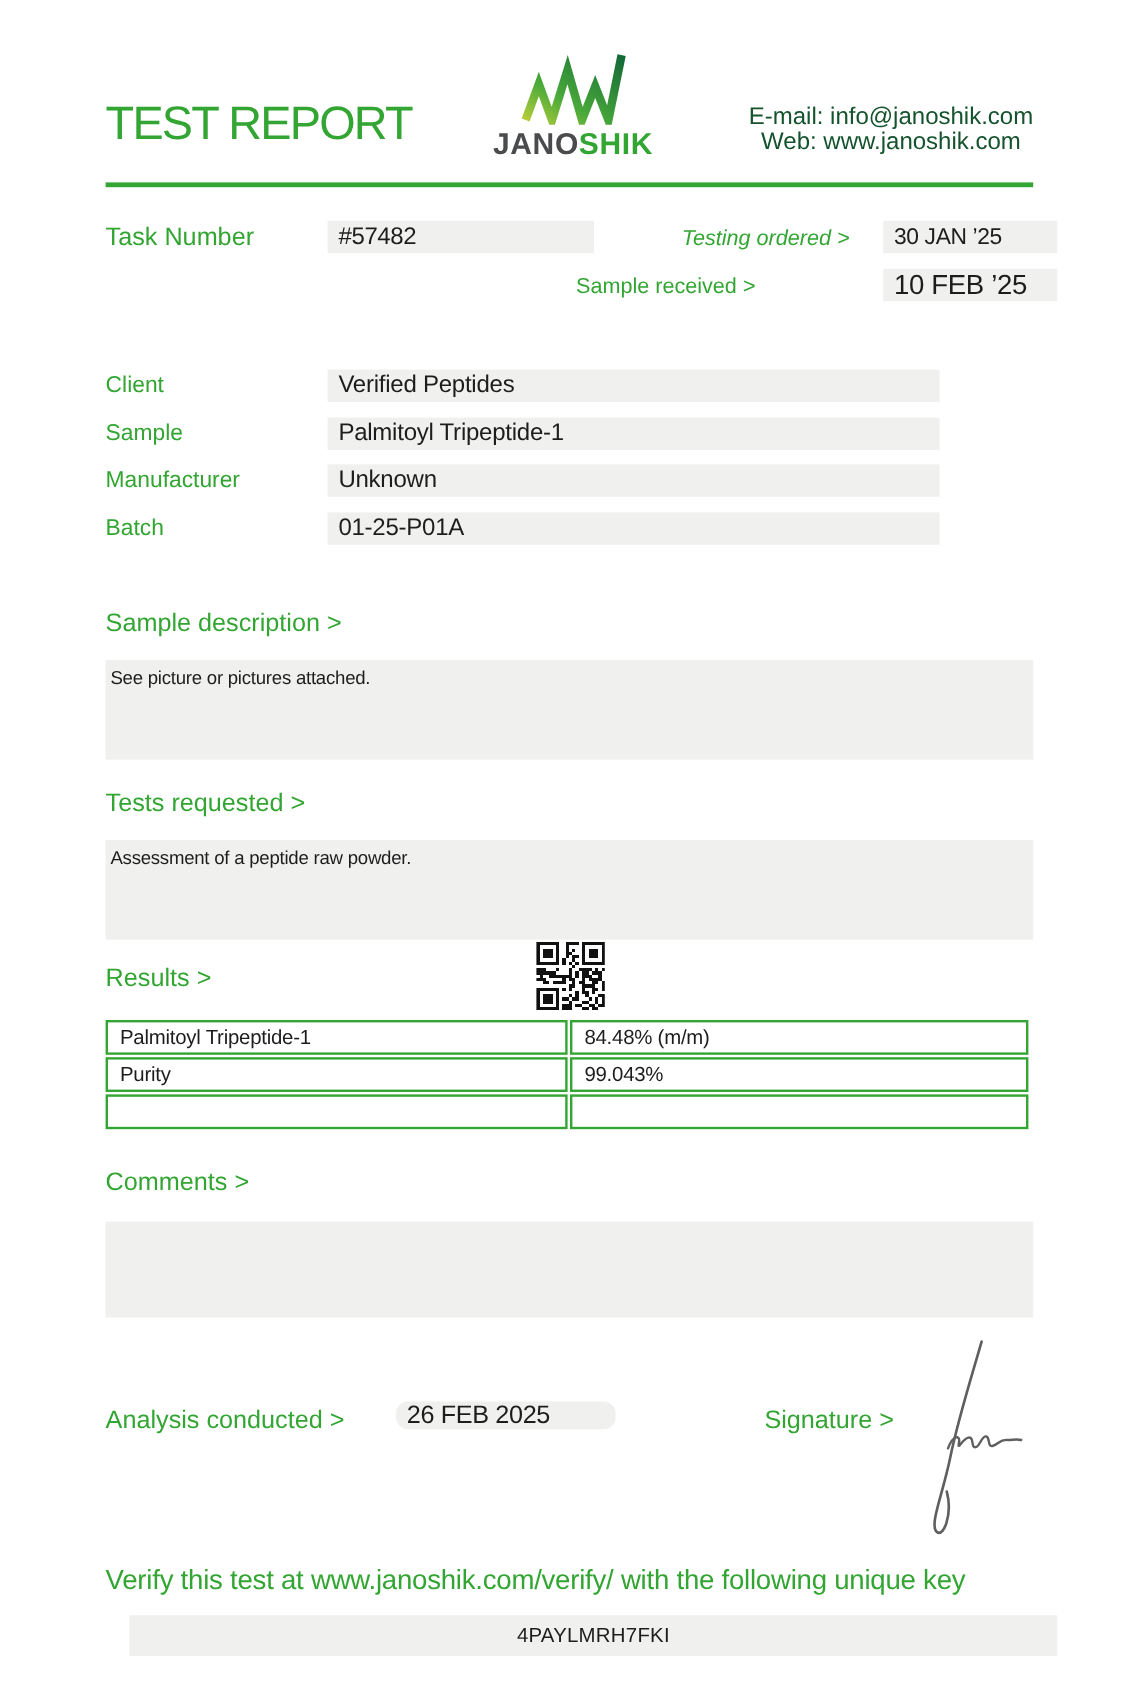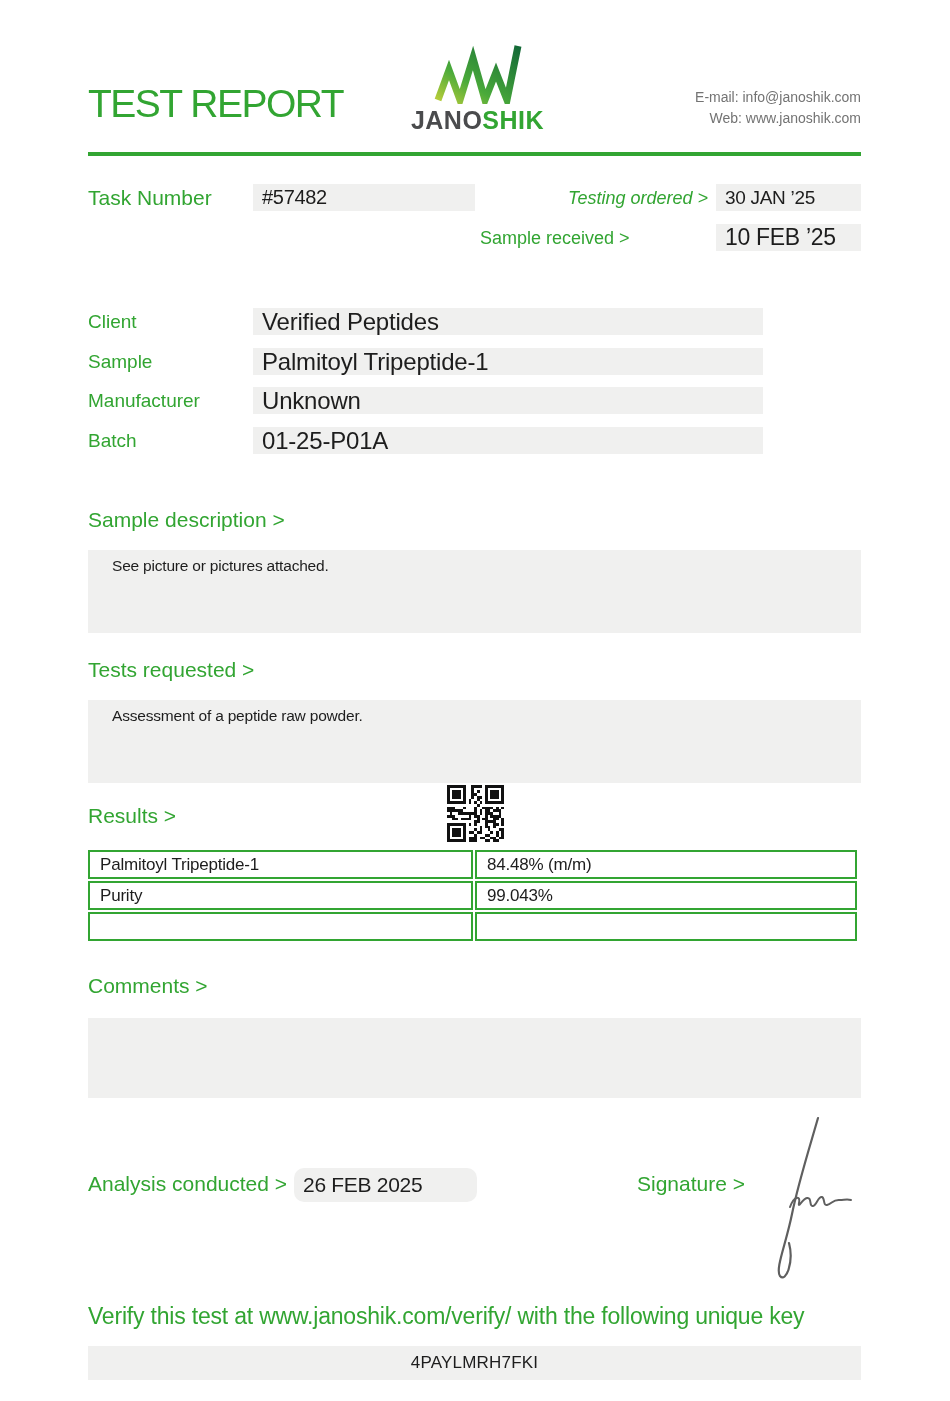--- a/index.html
+++ b/index.html
@@ -14,49 +14,49 @@
   .page{position:relative;width:950px;height:1401px;background:#fff;overflow:hidden;}
 
   .title{position:absolute;left:88px;top:82px;font-size:39px;letter-spacing:-1.5px;color:var(--green);font-weight:400;white-space:nowrap;}
 
   .logo{position:absolute;left:405px;top:42px;width:145px;text-align:center;}
   .logo-icon{display:block;margin:0 auto;}
   .logo-text{font-size:25px;font-weight:700;letter-spacing:.5px;margin-top:2px;white-space:nowrap;}
   .logo-text .jano{color:var(--logogray);}
   .logo-text .shik{color:var(--green);}
 
-  .contact{position:absolute;right:89px;top:87px;text-align:right;font-size:14px;line-height:21px;color:#737373;}
+  .contact{position:absolute;right:89px;top:87px;text-align:center;font-size:20px;line-height:21px;color:#14532d;}
 
   .rule{position:absolute;left:88px;top:152px;width:773px;height:4px;background:var(--green);}
 
   .glabel{color:var(--green);white-space:nowrap;}
-  .gbox{background:var(--boxbg);display:flex;align-items:center;}
+  .gbox{background:var(--boxbg);display:flex;align-items:center;margin-left:20px;}
 
   .task-label{position:absolute;left:88px;top:186px;font-size:21px;}
   .task-box{position:absolute;left:253px;top:184px;width:222px;height:27px;font-size:20px;padding-left:9px;letter-spacing:-0.3px;}
 
   .ordered-label{position:absolute;left:480px;top:188px;width:228px;text-align:right;font-size:18px;font-style:italic;}
   .ordered-box{position:absolute;left:716px;top:184px;width:145px;height:27px;font-size:19px;padding-left:9px;letter-spacing:-0.3px;}
   .received-label{position:absolute;left:480px;top:228px;width:228px;text-align:left;font-size:18px;}
   .received-box{position:absolute;left:716px;top:224px;width:145px;height:27px;font-size:23px;padding-left:9px;letter-spacing:-0.3px;}
 
   .info-label{position:absolute;left:88px;font-size:19px;}
-  .info-box{position:absolute;left:253px;width:510px;height:27px;font-size:24px;padding-left:9px;letter-spacing:-0.2px;text-align:center;}
+  .info-box{position:absolute;left:253px;width:510px;height:27px;font-size:20px;padding-left:9px;letter-spacing:-0.2px;text-align:center;}
 
   .sec-head{position:absolute;left:88px;font-size:21px;color:var(--green);}
-  .sec-box{position:absolute;left:88px;width:773px;background:var(--boxbg);font-size:15.5px;padding:7px 24px;letter-spacing:-0.2px;}
+  .sec-box{position:absolute;left:88px;width:773px;background:var(--boxbg);font-size:15.5px;padding:7px 4px;letter-spacing:-0.2px;}
 
   .qr{position:absolute;left:447px;top:785px;width:57px;height:57px;}
 
   .results-table{position:absolute;left:88px;top:848px;width:773px;border-collapse:separate;border-spacing:2px;margin-left:-2px;}
   .results-table td{border:2px solid var(--green);background:#fff;height:29px;font-size:17px;padding:0 0 0 10px;letter-spacing:-0.2px;}
   .results-table td.c1{width:385px;}
 
   .analysis-label{position:absolute;left:88px;top:1172px;font-size:21px;}
-  .analysis-box{position:absolute;left:294px;top:1168px;width:183px;height:34px;font-size:21px;padding-left:9px;letter-spacing:-0.3px;border-radius:10px;}
+  .analysis-box{position:absolute;left:310px;top:1168px;width:183px;height:23px;font-size:21px;padding-left:9px;letter-spacing:-0.3px;border-radius:10px;}
   .sig-label{position:absolute;left:637px;top:1172px;font-size:21px;}
   .signature{position:absolute;left:752px;top:1112px;}
 
   .verify-text{position:absolute;left:88px;top:1303px;font-size:23px;color:var(--green);white-space:nowrap;letter-spacing:-0.2px;}
   .key-box{position:absolute;left:88px;top:1346px;width:773px;height:34px;justify-content:center;font-size:17px;letter-spacing:0.2px;}
 </style>
 </head>
 <body>
 
 <div class="page">

